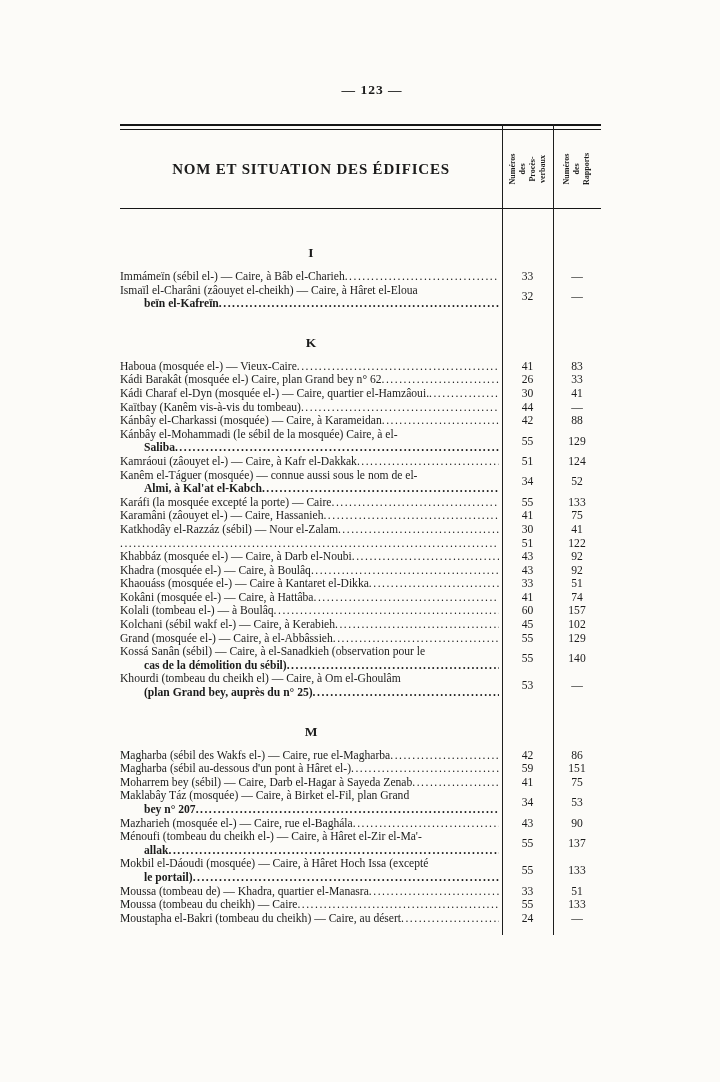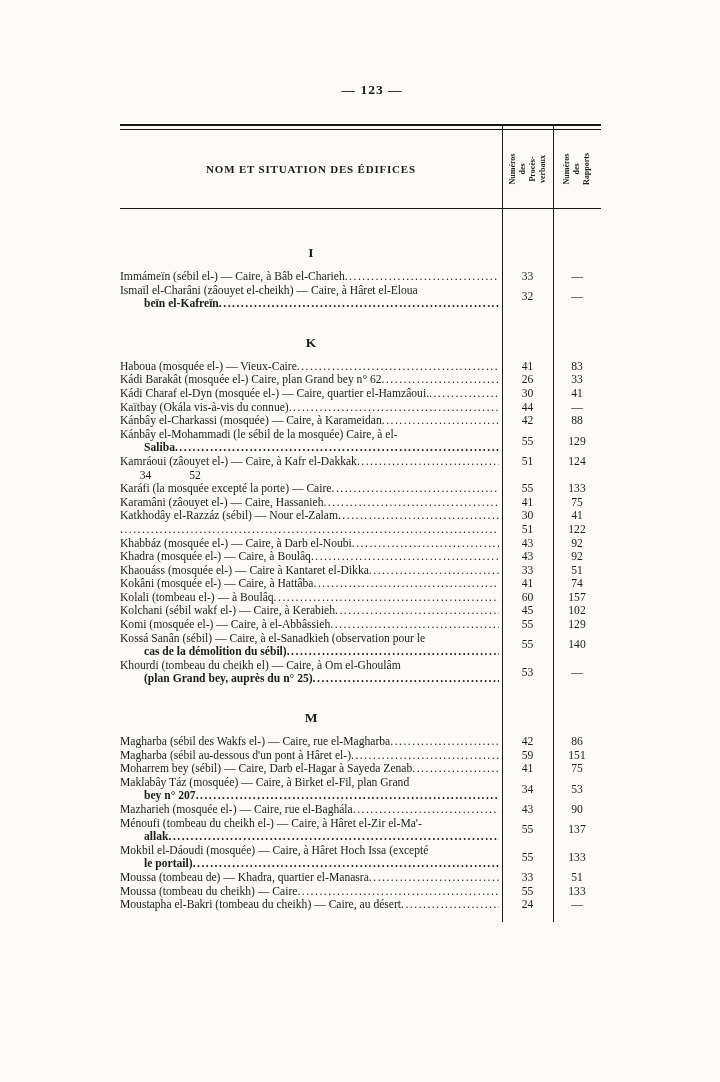--- a/index.html
+++ b/index.html
@@ -51,21 +51,21 @@
     display: flex;
     height: 79px;
     border-bottom: 1.5px solid #161616;
   }
   .th-main {
     width: 382px;
     display: flex;
     align-items: center;
     justify-content: center;
     font-weight: bold;
-    font-size: 11px;
+    font-size: 15px;
     letter-spacing: 0.8px;
   }
   .th-num {
     width: 51px;
     display: flex;
     align-items: center;
     justify-content: center;
     overflow: visible;
   }
   .th-num.last { width: 48px; }
@@ -201,21 +201,21 @@
                 <span class="txt">Kádi Charaf el-Dyn (mosquée el-) — Caire, quartier el-Hamzâoui.</span>
                 <span class="leader"></span>
               </div>
             </div>
             <div class="num">30</div>
             <div class="num last">41</div>
           </div>
           <div class="entry">
             <div class="entry-text">
               <div class="line last">
-                <span class="txt">Kaïtbay (Okála vis-à-vis du connue)</span>
+                <span class="txt">Kaïtbay (Kanêm vis-à-vis du tombeau)</span>
                 <span class="leader"></span>
               </div>
             </div>
             <div class="num">44</div>
             <div class="num last">—</div>
           </div>
           <div class="entry">
             <div class="entry-text">
               <div class="line last">
                 <span class="txt">Kánbây el-Charkassi (mosquée) — Caire, à Karameidan</span>
@@ -240,20 +240,27 @@
             <div class="entry-text">
               <div class="line last">
                 <span class="txt">Kamráoui (zâouyet el-) — Caire, à Kafr el-Dakkak</span>
                 <span class="leader"></span>
               </div>
             </div>
             <div class="num">51</div>
             <div class="num last">124</div>
           </div>
           <div class="entry">
+            <div class="entry-text">
+              <div class="line"><span class="txt">Kanêm el-Táguer (mosquée) — connue aussi sous le nom de el-</span></div>
+              <div class="line cont last">
+                <span class="txt">Almi, à Kal'at el-Kabch</span>
+                <span class="leader"></span>
+              </div>
+            </div>
             <div class="num">34</div>
             <div class="num last">52</div>
           </div>
           <div class="entry">
             <div class="entry-text">
               <div class="line last">
                 <span class="txt">Karáfi (la mosquée excepté la porte) — Caire</span>
                 <span class="leader"></span>
               </div>
             </div>
@@ -345,21 +352,21 @@
                 <span class="txt">Kolchani (sébil wakf el-) — Caire, à Kerabieh</span>
                 <span class="leader"></span>
               </div>
             </div>
             <div class="num">45</div>
             <div class="num last">102</div>
           </div>
           <div class="entry">
             <div class="entry-text">
               <div class="line last">
-                <span class="txt">Komi (mosquée el-) — Caire, à el-Abbâssieh</span>
+                <span class="txt">Grand (mosquée el-) — Caire, à el-Abbâssieh</span>
                 <span class="leader"></span>
               </div>
             </div>
             <div class="num">55</div>
             <div class="num last">129</div>
           </div>
           <div class="entry">
             <div class="entry-text">
               <div class="line"><span class="txt">Kossá Sanân (sébil) — Caire, à el-Sanadkieh (observation pour le</span></div>
               <div class="line cont last">

